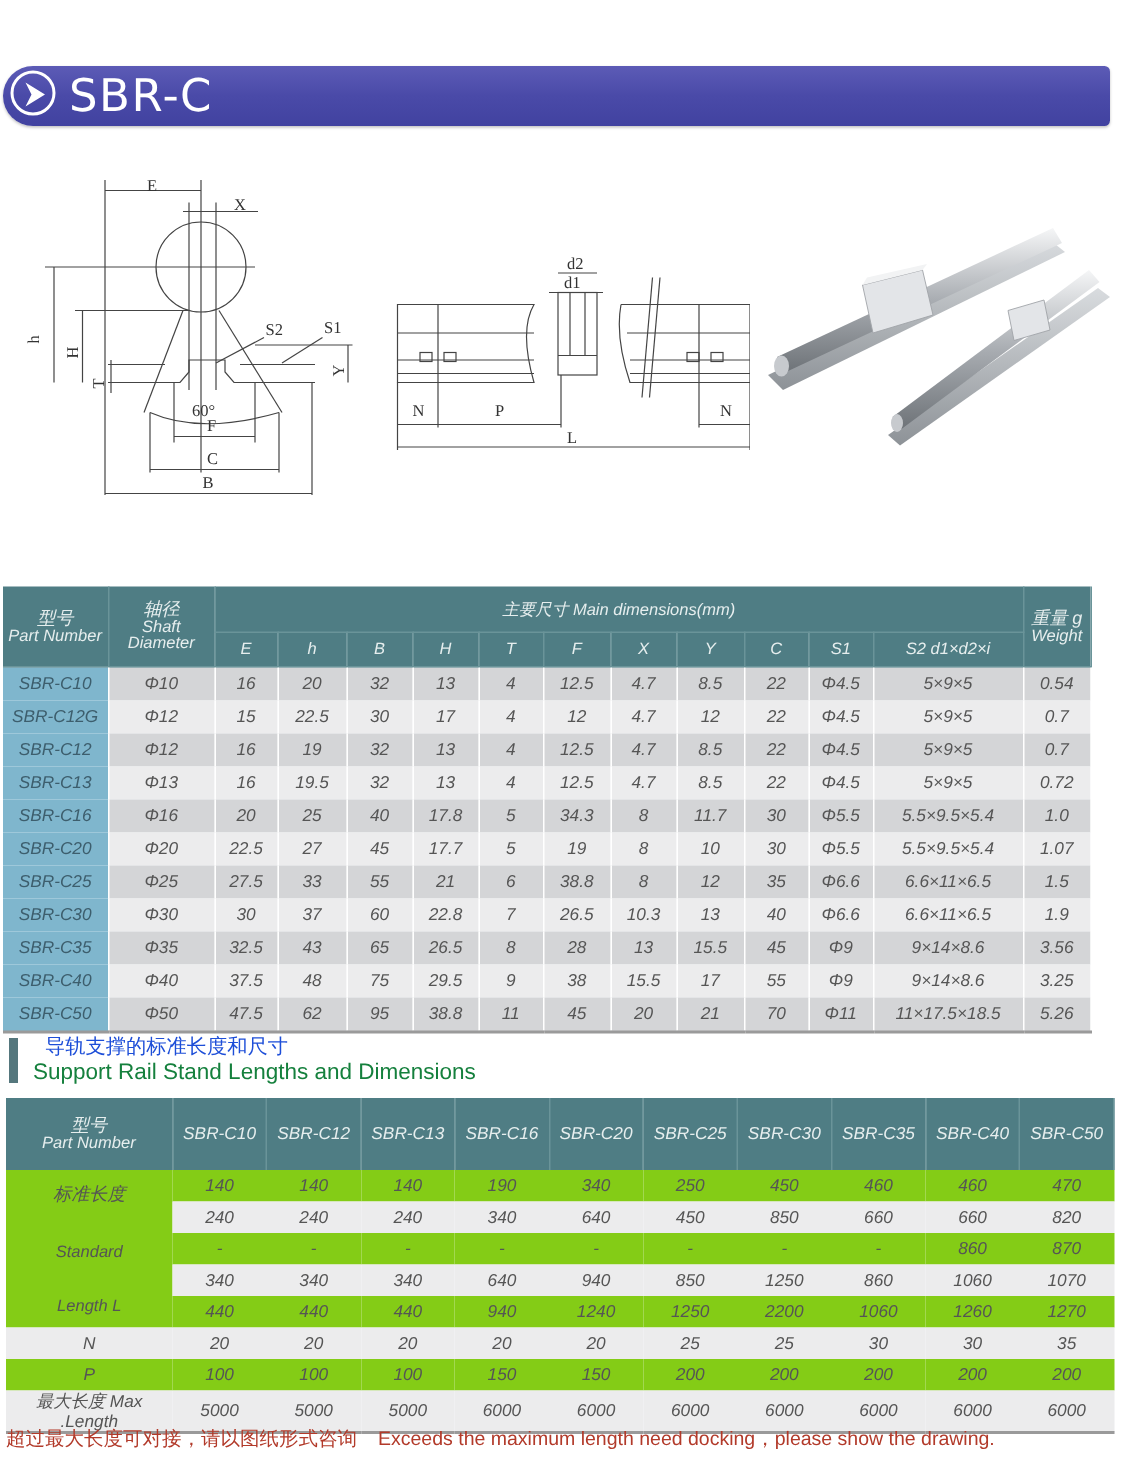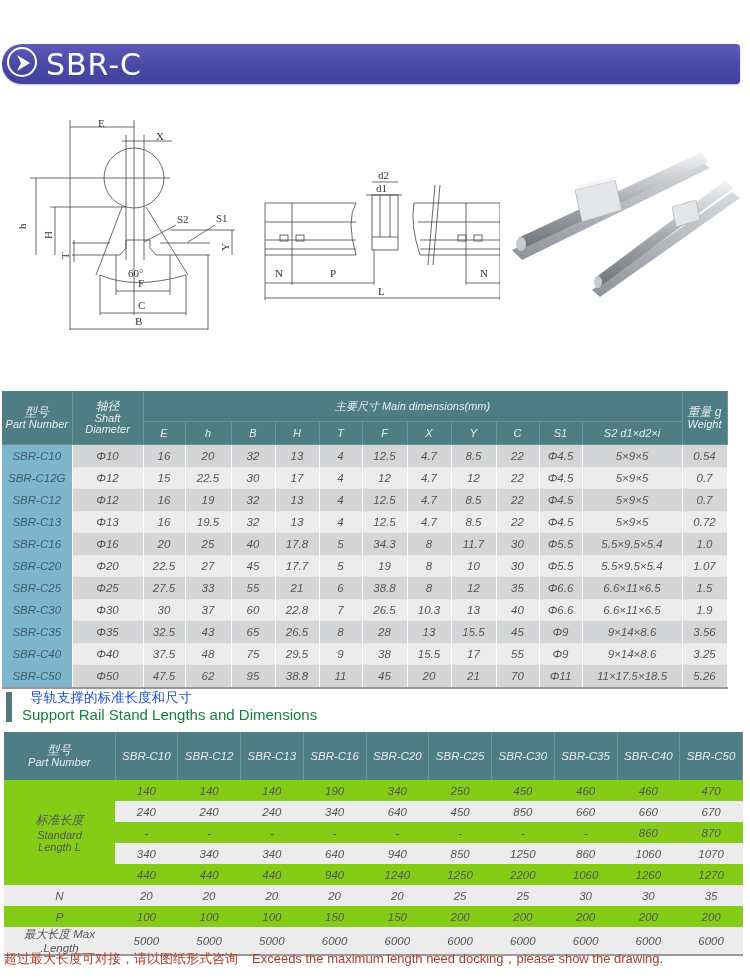--- a/index.html
+++ b/index.html
@@ -61,21 +61,21 @@
     border-right: 1px solid #6a9499;
   }
   .t2 th .cn { display: block; font-size: 12px; line-height: 13px; }
   .t2 th .en { display: block; font-size: 11px; line-height: 11px; }
   .t2 td { height: 21px; font-size: 11.5px; color: #555; }
   .t2 tr.odd td { background: #84cc16; }
   .t2 tr.even td { background: #ececed; }
   .t2 td.rowlabel { background: #e0e1e2; font-size: 11.5px; color: #555; }
   .t2 td.stdlabel { background: #e2e3e4; }
   .t2 td.stdlabel .cn { display: block; font-size: 12px; }
-  .t2 td.stdlabel .en { display: block; font-size: 11px; line-height: 12px; }
+  .t2 td.stdlabel .en { display: block; font-size: 11px; line-height: 12px; margin-top: 24px; }
   .t2 tbody tr:last-child td { border-bottom: 2px solid #9a9a9a; }
 
   .note { position: absolute; left: 4px; top: 950px; font-size: 13px; color: #b23a2a; white-space: nowrap; }
   .note span.en { margin-left: 14px; }
 </style>
 </head>
 <body>
 
 <div class="banner">
   <div class="banner-icon">
@@ -488,21 +488,21 @@
       <tr class="even">
         <td>240</td>
         <td>240</td>
         <td>240</td>
         <td>340</td>
         <td>640</td>
         <td>450</td>
         <td>850</td>
         <td>660</td>
         <td>660</td>
-        <td>670</td>
+        <td>820</td>
       </tr>
       <tr class="odd">
         <td>-</td>
         <td>-</td>
         <td>-</td>
         <td>-</td>
         <td>-</td>
         <td>-</td>
         <td>-</td>
         <td>-</td>

